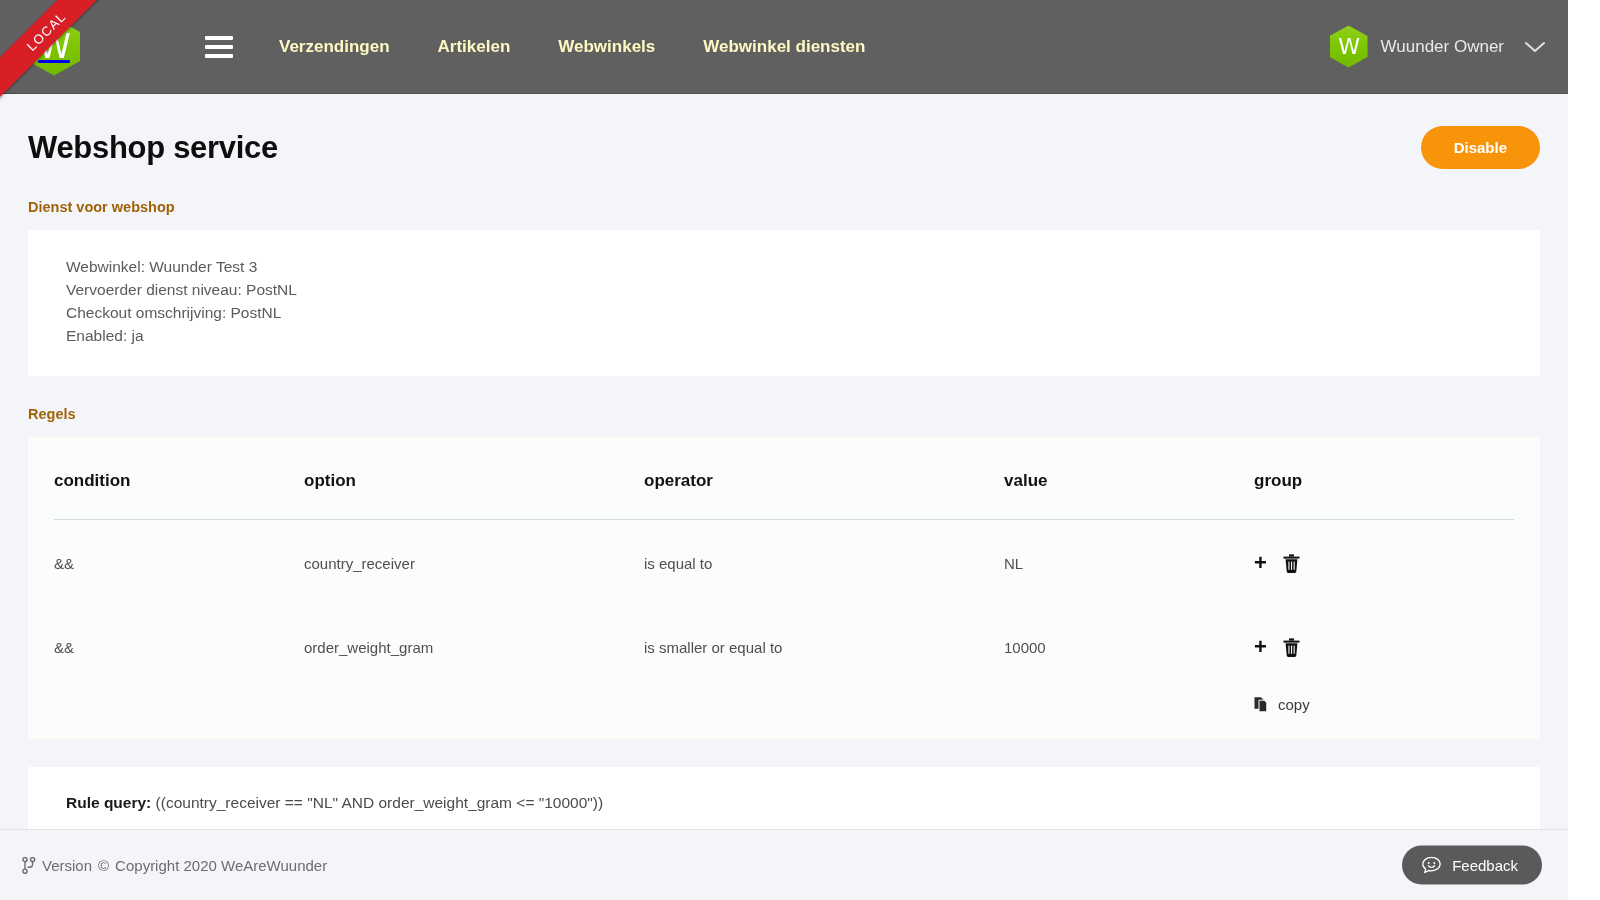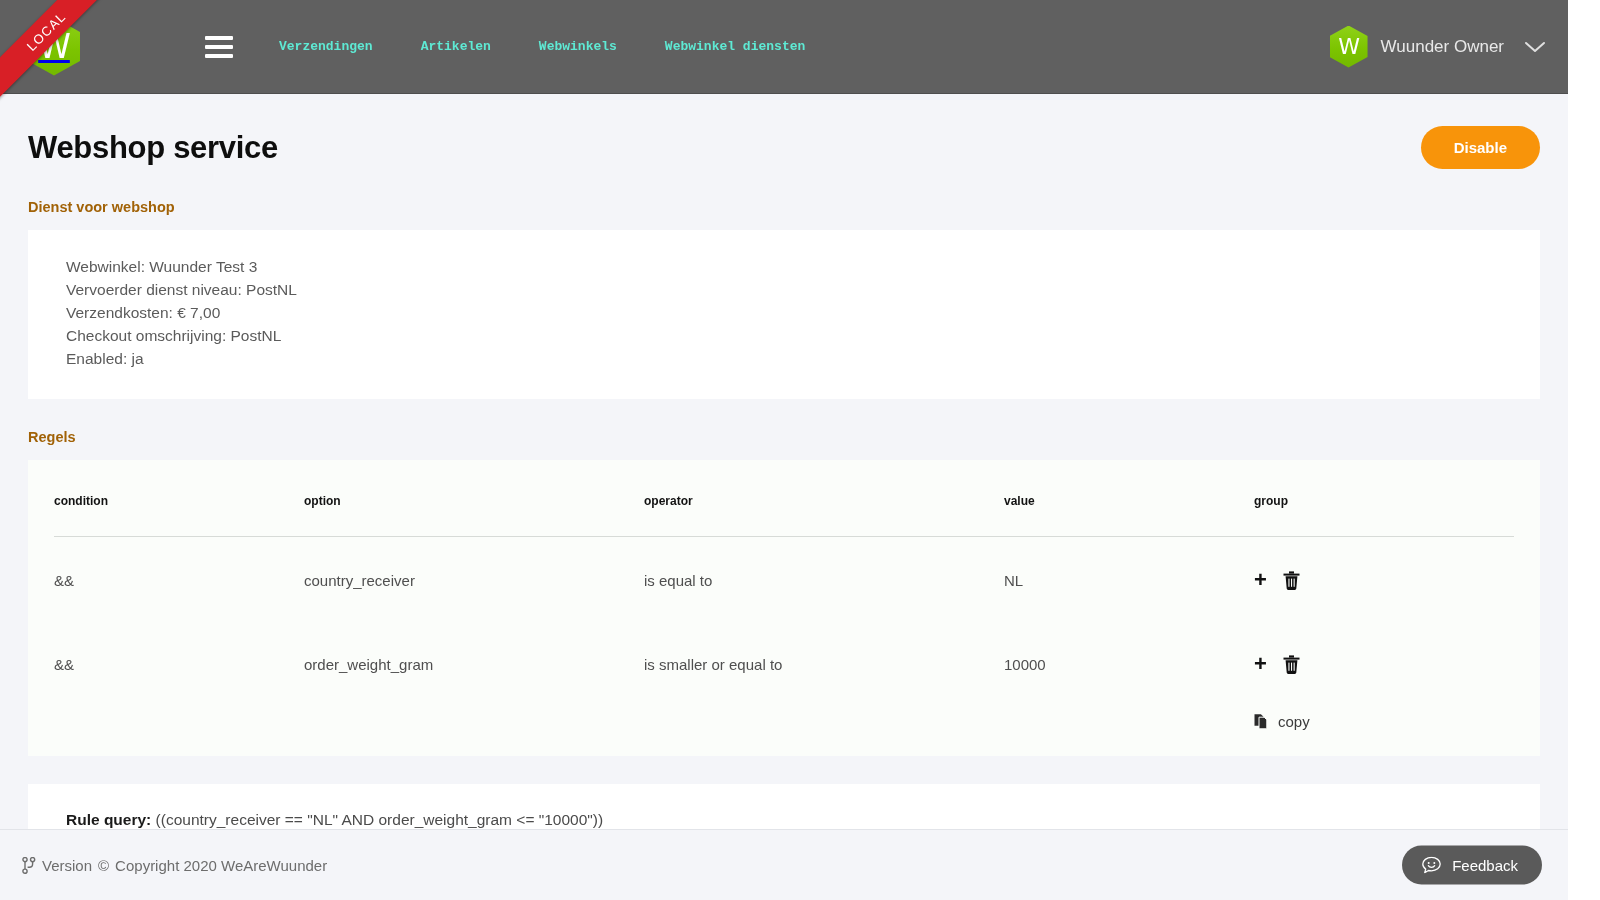--- a/index.html
+++ b/index.html
@@ -81,27 +81,26 @@
   }
   .hamburger span {
     display: block; height: 4px; width: 100%;
     background: #ffffff; border-radius: 1px;
   }
   .nav {
     display: flex; align-items: center;
     margin-left: 46px;
   }
   .nav a {
-    color: #5eead4;
-    font-size: 13px;
+    color: #fef9c3;
+    font-size: 17px;
     font-weight: bold;
     text-decoration: none;
     margin-right: 48px;
     white-space: nowrap;
-    font-family: Liberation Mono, monospace;
   }
   .userbox {
     position: absolute;
     right: 22px; top: 50%; transform: translateY(-50%);
     display: flex; align-items: center;
     cursor: pointer;
   }
   .avatar {
     position: relative;
     width: 38px; height: 42px;
@@ -183,21 +182,21 @@
   }
 
   
   .card.rules {
     background: #fbfdfa;
     padding: 0 26px 26px 26px;
   }
   .rules-table { width: 100%; border-collapse: collapse; table-layout: fixed; }
   .rules-table th {
     text-align: left;
-    font-size: 12px; font-weight: bold; color: #121212;
+    font-size: 17px; font-weight: bold; color: #121212;
     padding: 34px 0 28px 0;
     border-bottom: 1px solid #d7dbd7;
   }
   .rules-table td {
     font-size: 15px; color: #4f4f4f;
     padding: 32px 0 30px 0;
     vertical-align: middle;
   }
   .col-condition { width: 250px; }
   .col-option    { width: 340px; }
@@ -312,21 +311,20 @@
         <div class="actions">
           <button class="btn-orange">Disable</button>
         </div>
       </div>
 
       <div class="section-label">Dienst voor webshop</div>
 
       <div class="card service">
         <div class="service-line">Webwinkel: Wuunder Test 3</div>
         <div class="service-line">Vervoerder dienst niveau: PostNL</div>
-        <div class="service-line">Verzendkosten: € 7,00</div>
         <div class="service-line">Checkout omschrijving: PostNL</div>
         <div class="service-line">Enabled: ja</div>
       </div>
 
       <div class="section-label">Regels</div>
 
       <div class="card rules">
         <table class="rules-table">
           <thead>
             <tr>

